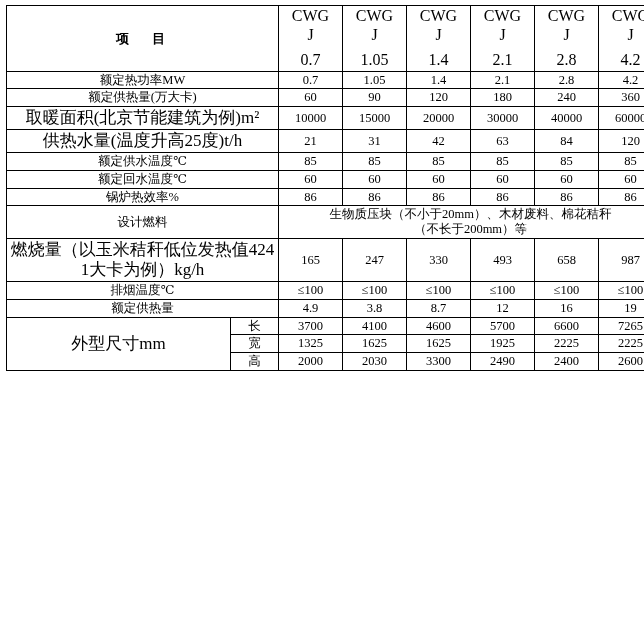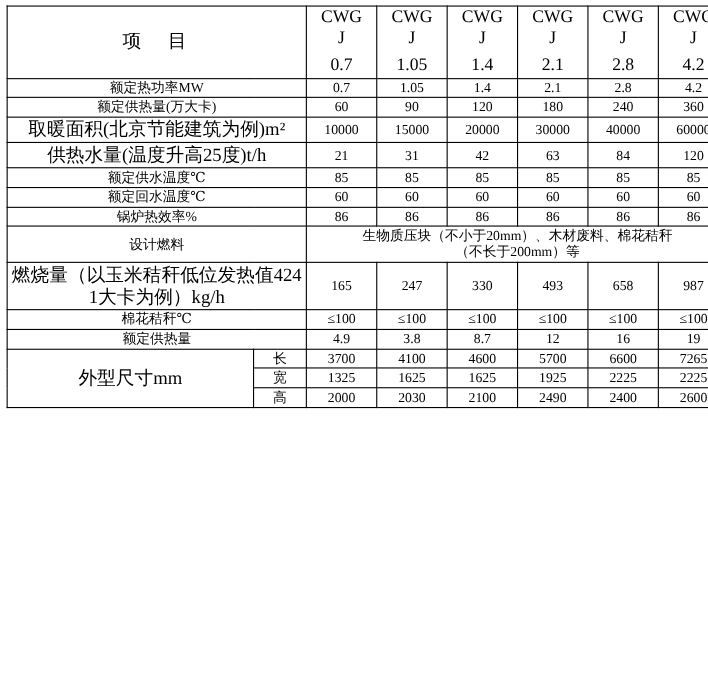--- a/index.html
+++ b/index.html
@@ -49,21 +49,22 @@
     line-height: 1.25;
     padding-top: 3px;
     padding-bottom: 3px;
   }
   .hdr-model .m1 { display: block; }
   .hdr-model .m2 { display: block; }
   .hdr-model .m3 { display: block; margin-top: 6px; }
 
   .title-cell {
     letter-spacing: 0;
-    font-size: 17px;
+    font-size: 13px;
+    font-weight: bold;
   }
   .spaced {
     letter-spacing: 10px;
     padding-left: 6px;
   }
   .fuel-cell {
     text-align: center;
     line-height: 1.35;
     padding: 3px 4px;
   }
@@ -202,21 +203,21 @@
       <tr>
         <td colspan="2" class="label-cell small-wrap">燃烧量（以玉米秸秆低位发热值4241大卡为例）kg/h</td>
         <td class="num">165</td>
         <td class="num">247</td>
         <td class="num">330</td>
         <td class="num">493</td>
         <td class="num">658</td>
         <td class="num">987</td>
       </tr>
       <tr>
-        <td colspan="2" class="label-cell">棉花秸秆℃</td>
+        <td colspan="2" class="label-cell">排烟温度℃</td>
         <td class="num">≤100</td>
         <td class="num">≤100</td>
         <td class="num">≤100</td>
         <td class="num">≤100</td>
         <td class="num">≤100</td>
         <td class="num">≤100</td>
       </tr>
       <tr>
         <td colspan="2" class="label-cell">额定供热量</td>
         <td class="num">4.9</td>
@@ -243,20 +244,20 @@
         <td class="num">1625</td>
         <td class="num">1625</td>
         <td class="num">1925</td>
         <td class="num">2225</td>
         <td class="num">2225</td>
       </tr>
       <tr>
         <td>高</td>
         <td class="num">2000</td>
         <td class="num">2030</td>
-        <td class="num">2100</td>
+        <td class="num">3300</td>
         <td class="num">2490</td>
         <td class="num">2400</td>
         <td class="num">2600</td>
       </tr>
     </tbody>
   </table>
 </div>
 
 </body></html>

